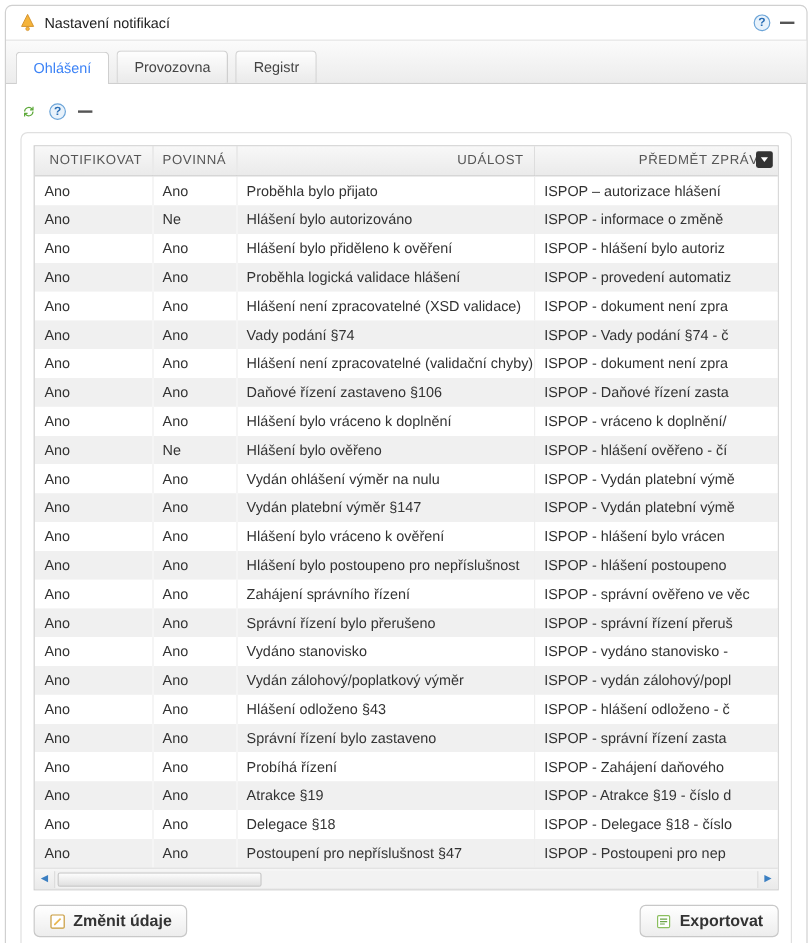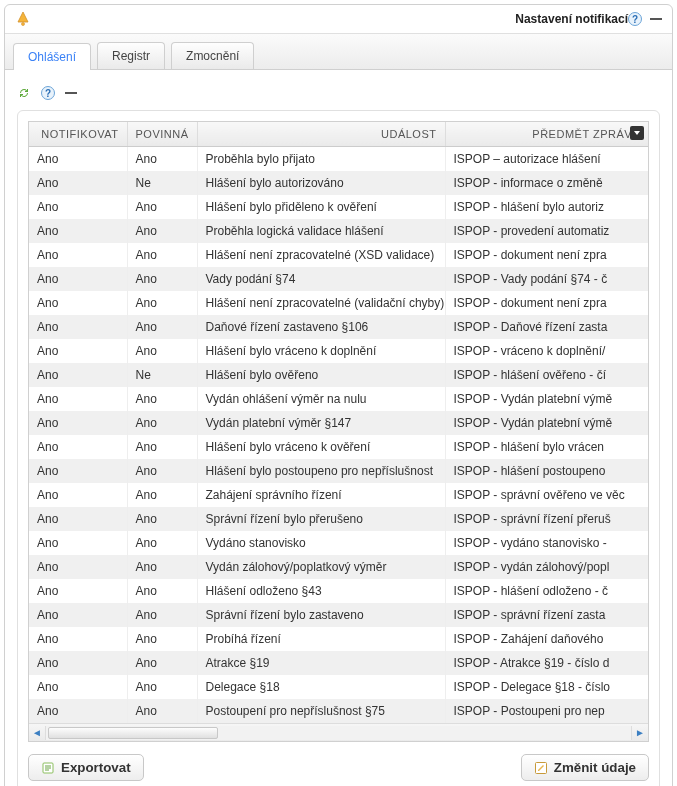--- a/index.html
+++ b/index.html
@@ -19,21 +19,21 @@
   display: flex;
   align-items: center;
   padding: 6px 10px;
   border-bottom: 1px solid #e0e0e0;
 }
 .titlebar .bell-icon {
   width: 16px; height: 16px;
   margin-right: 6px;
   display: flex; align-items: center; justify-content: center;
 }
-.titlebar .title { font-weight: bold; color: #222; flex: 1; text-align: right; }
+.titlebar .title { font-weight: normal; color: #222; flex: 1; }
 .titlebar .help-icon, .titlebar .min-icon {
   margin-left: 8px;
   cursor: pointer;
 }
 .help-circle {
   width: 14px; height: 14px;
   border-radius: 50%;
   border: 1px solid #6ba4d8;
   background: #e8f2fb;
   color: #2a6eb5;
@@ -200,22 +200,22 @@
     <span class="titlebar-help">
         <span class="help-circle">?</span>
       </span>
     <span class="min-icon">
         <span class="dash-line"></span>
       </span>
   </div>
 
   <div class="tabs">
     <div class="tab active"><span>Ohlášení</span></div>
+    <div class="tab"><span>Provozovna</span></div>
     <div class="tab"><span>Registr</span></div>
-    <div class="tab"><span>Zmocnění</span></div>
   </div>
 
   <div class="content">
 
     <div class="section-header">
       <span class="section-icons">
         <span class="refresh-icon">
           <svg width="14" height="14" viewBox="0 0 14 14">
               <path d="M3 7a4 4 0 0 1 7-2.6V3h1v3H8V5h1.2A3 3 0 0 0 4 7H3zm8 0a4 4 0 0 1-7 2.6V11H3V8h3v1H4.8A3 3 0 0 0 10 7h1z" fill="#5da93a"></path>
             </svg>
@@ -384,50 +384,50 @@
               </tr>
               <tr>
                 <td>Ano</td>
                 <td>Ano</td>
                 <td>Delegace §18</td>
                 <td>ISPOP - Delegace §18 - číslo</td>
               </tr>
               <tr>
                 <td>Ano</td>
                 <td>Ano</td>
-                <td>Postoupení pro nepříslušnost §75</td>
+                <td>Postoupení pro nepříslušnost §47</td>
                 <td>ISPOP - Postoupeni pro nep</td>
               </tr>
             </tbody>
         </table>
         <div class="hscroll">
           <span class="arrow">◄</span>
           <span class="track">
             <span class="thumb"></span>
           </span>
           <span class="arrow">►</span>
         </div>
       </div>
 
       <div class="button-row">
         <button class="btn">
           <span class="icon-slot">
             <svg width="14" height="14" viewBox="0 0 14 14">
+                <rect x="1.5" y="1.5" width="11" height="11" rx="1" fill="#fff" stroke="#c89a3a" stroke-width="1"></rect>
+                <path d="M4 9 L9 4 L10 5 L5 10 L4 10 Z" fill="#e9b64e"></path>
+              </svg>
+          </span>
+          <span>Změnit údaje</span>
+        </button>
+        <button class="btn">
+          <span class="icon-slot">
+            <svg width="14" height="14" viewBox="0 0 14 14">
                 <rect x="2" y="2" width="10" height="10" rx="1" fill="#fff" stroke="#8bbf5e" stroke-width="1"></rect>
                 <path d="M4 5h6M4 7h6M4 9h4" stroke="#6aa446" stroke-width="1"></path>
               </svg>
           </span>
           <span>Exportovat</span>
         </button>
-        <button class="btn">
-          <span class="icon-slot">
-            <svg width="14" height="14" viewBox="0 0 14 14">
-                <rect x="1.5" y="1.5" width="11" height="11" rx="1" fill="#fff" stroke="#c89a3a" stroke-width="1"></rect>
-                <path d="M4 9 L9 4 L10 5 L5 10 L4 10 Z" fill="#e9b64e"></path>
-              </svg>
-          </span>
-          <span>Změnit údaje</span>
-        </button>
       </div>
     </div>
 
   </div>
 </div>
 
 </body></html>

